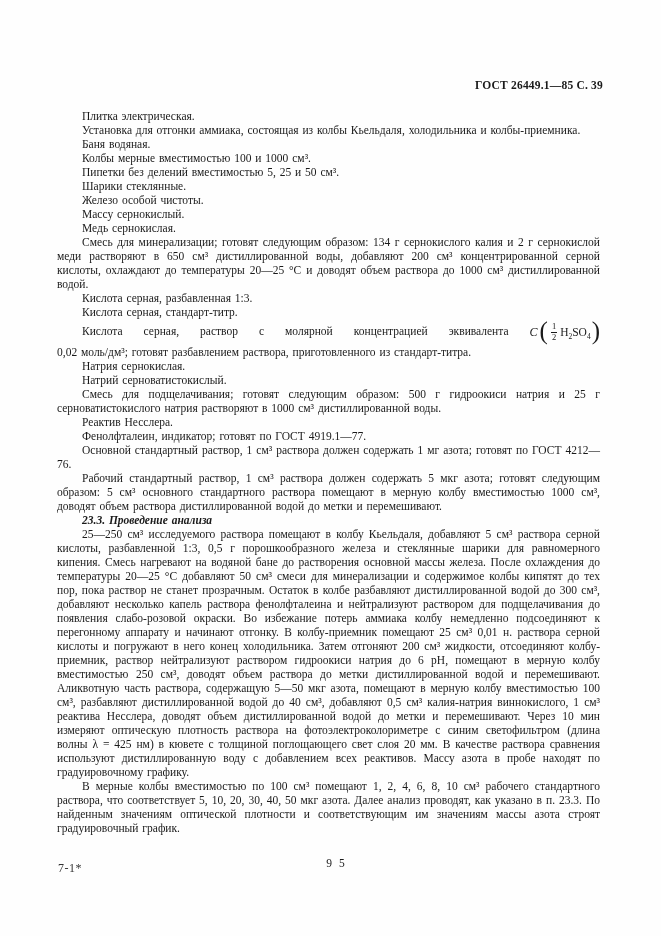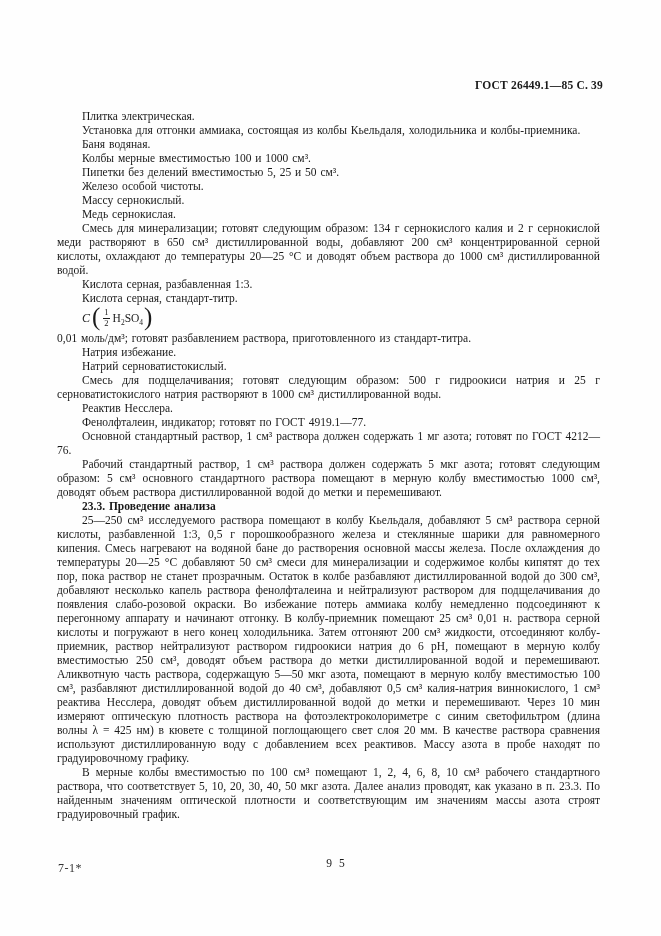--- a/index.html
+++ b/index.html
@@ -32,21 +32,21 @@
     width: 543px;
     font-size: 11.5px;
     line-height: 14px;
     word-spacing: 1px;
   }
   .p {
     text-align: justify;
     text-indent: 25px;
   }
   .p.noindent { text-indent: 0; }
-  .p.heading { font-weight: bold; text-align: left; }
+  .p.heading { font-weight: bold; text-align: left; font-style: italic; }
   .formula-line {
     text-align: justify;
     text-align-last: justify;
     text-indent: 25px;
   }
   .formula {
     display: inline-flex;
     align-items: center;
     vertical-align: middle;
     gap: 1px;
@@ -102,42 +102,44 @@
 <div class="page">
 
   <div class="doc-header">ГОСТ 26449.1—85 С. 39</div>
 
   <div class="content">
     <div class="p">Плитка электрическая.</div>
     <div class="p">Установка для отгонки аммиака, состоящая из колбы Кьельдаля, холодильника и колбы-приемника.</div>
     <div class="p">Баня водяная.</div>
     <div class="p">Колбы мерные вместимостью 100 и 1000 см³.</div>
     <div class="p">Пипетки без делений вместимостью 5, 25 и 50 см³.</div>
+    <div class="p">Шарики стеклянные.</div>
     <div class="p">Железо особой чистоты.</div>
     <div class="p">Массу сернокислый.</div>
     <div class="p">Медь сернокислая.</div>
     <div class="p">Смесь для минерализации; готовят следующим образом: 134 г сернокислого калия и 2 г сернокислой меди растворяют в 650 см³ дистиллированной воды, добавляют 200 см³ концентрированной серной кислоты, охлаждают до температуры 20—25 °С и доводят объем раствора до 1000 см³ дистиллированной водой.</div>
     <div class="p">Кислота серная, разбавленная 1:3.</div>
     <div class="p">Кислота серная, стандарт-титр.</div>
 
     <div class="formula-line">
+      <span>Кислота серная, раствор с молярной концентрацией эквивалента</span>
       <span class="formula">
         <span class="coef">C</span>
         <span class="paren">(</span>
         <span class="frac">
           <span class="num">1</span>
           <span class="den">2</span>
         </span>
         <span class="chem"><span>H</span><sub>2</sub><span>SO</span><sub>4</sub></span>
         <span class="paren">)</span>
       </span>
     </div>
-    <div class="p noindent">0,01 моль/дм³; готовят разбавлением раствора, приготовленного из стандарт-титра.</div>
+    <div class="p noindent">0,02 моль/дм³; готовят разбавлением раствора, приготовленного из стандарт-титра.</div>
 
-    <div class="p">Натрия избежание.</div>
+    <div class="p">Натрия сернокислая.</div>
     <div class="p">Натрий серноватистокислый.</div>
     <div class="p">Смесь для подщелачивания; готовят следующим образом: 500 г гидроокиси натрия и 25 г серноватистокислого натрия растворяют в 1000 см³ дистиллированной воды.</div>
     <div class="p">Реактив Несслера.</div>
     <div class="p">Фенолфталеин, индикатор; готовят по ГОСТ 4919.1—77.</div>
     <div class="p">Основной стандартный раствор, 1 см³ раствора должен содержать 1 мг азота; готовят по ГОСТ 4212—76.</div>
     <div class="p">Рабочий стандартный раствор, 1 см³ раствора должен содержать 5 мкг азота; готовят следующим образом: 5 см³ основного стандартного раствора помещают в мерную колбу вместимостью 1000 см³, доводят объем раствора дистиллированной водой до метки и перемешивают.</div>
 
     <div class="p heading">23.3. Проведение анализа</div>
     <div class="p">25—250 см³ исследуемого раствора помещают в колбу Кьельдаля, добавляют 5 см³ раствора серной кислоты, разбавленной 1:3, 0,5 г порошкообразного железа и стеклянные шарики для равномерного кипения. Смесь нагревают на водяной бане до растворения основной массы железа. После охлаждения до температуры 20—25 °С добавляют 50 см³ смеси для минерализации и содержимое колбы кипятят до тех пор, пока раствор не станет прозрачным. Остаток в колбе разбавляют дистиллированной водой до 300 см³, добавляют несколько капель раствора фенолфталеина и нейтрализуют раствором для подщелачивания до появления слабо-розовой окраски. Во избежание потерь аммиака колбу немедленно подсоединяют к перегонному аппарату и начинают отгонку. В колбу-приемник помещают 25 см³ 0,01 н. раствора серной кислоты и погружают в него конец холодильника. Затем отгоняют 200 см³ жидкости, отсоединяют колбу-приемник, раствор нейтрализуют раствором гидроокиси натрия до 6 рН, помещают в мерную колбу вместимостью 250 см³, доводят объем раствора до метки дистиллированной водой и перемешивают. Аликвотную часть раствора, содержащую 5—50 мкг азота, помещают в мерную колбу вместимостью 100 см³, разбавляют дистиллированной водой до 40 см³, добавляют 0,5 см³ калия-натрия виннокислого, 1 см³ реактива Несслера, доводят объем дистиллированной водой до метки и перемешивают. Через 10 мин измеряют оптическую плотность раствора на фотоэлектроколориметре с синим светофильтром (длина волны λ = 425 нм) в кювете с толщиной поглощающего свет слоя 20 мм. В качестве раствора сравнения используют дистиллированную воду с добавлением всех реактивов. Массу азота в пробе находят по градуировочному графику.</div>
 

